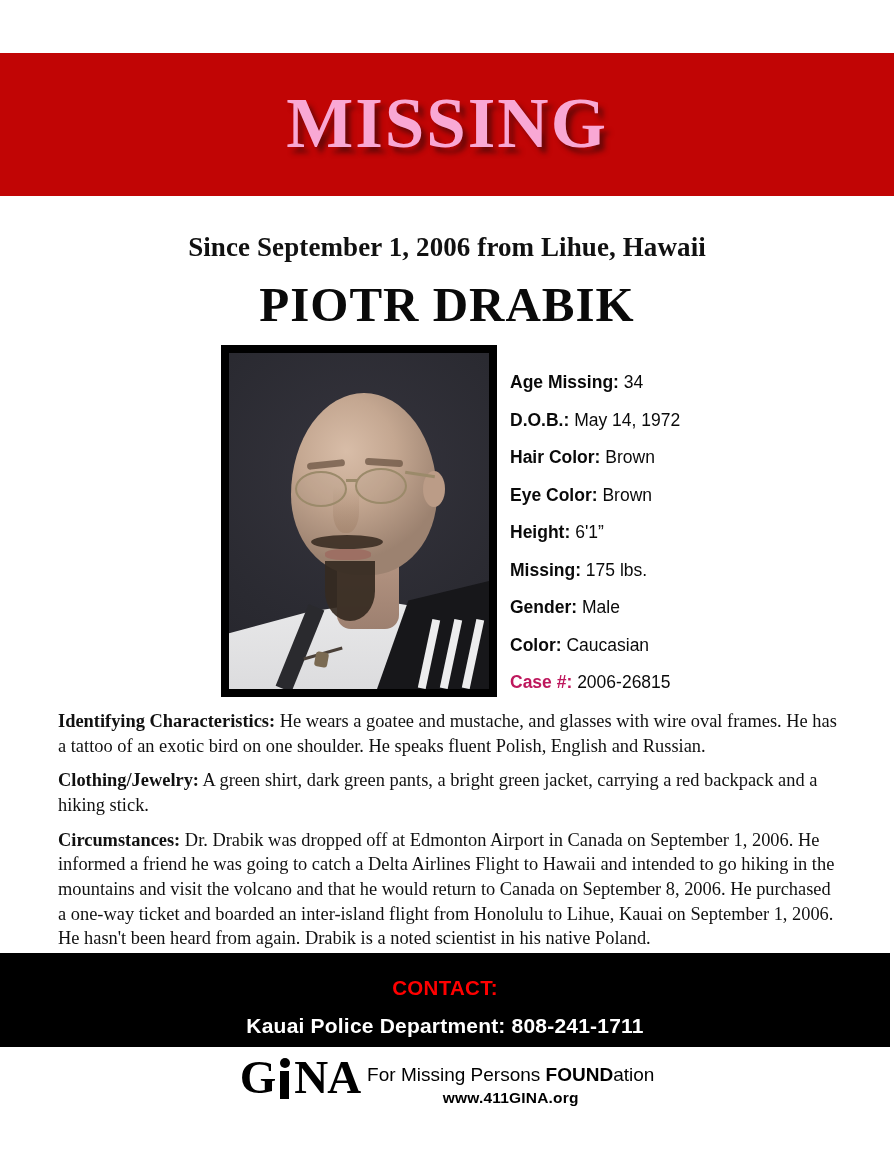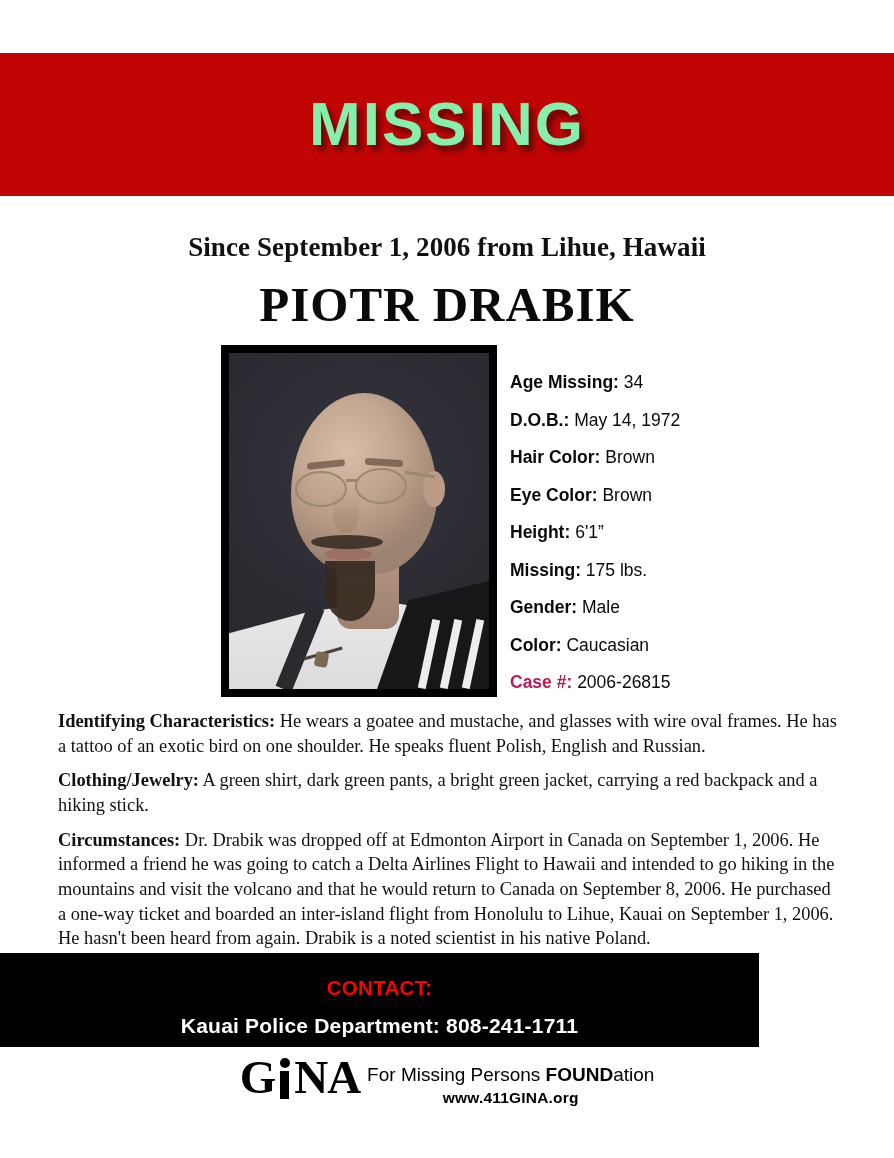--- a/index.html
+++ b/index.html
@@ -19,25 +19,25 @@
 
   
   .missing-banner {
     height: 143px;
     background: #c10505;
     display: flex;
     align-items: center;
     justify-content: center;
   }
   .missing-title {
-    font-family: Liberation Sans, sans-serif;
-    font-weight: bold;
-    font-size: 62px;
+    font-family: Liberation Serif, serif;
+    font-weight: bold;
+    font-size: 71px;
     line-height: 1;
-    color: #86efac;
+    color: #f9a8d4;
     letter-spacing: 2px;
     text-shadow: 5px 6px 5px rgba(40,10,10,0.55);
     white-space: nowrap;
     margin-top: -2px;
   }
 
   
   .since-line {
     text-align: center;
     font-family: "Liberation Serif", "DejaVu Serif", serif;
@@ -247,21 +247,21 @@
     margin: 0 0 10px 0;
     text-align: left;
   }
   .para-label { font-weight: bold; margin-top: 34px; }
   .para-text { font-weight: normal; }
 
   
   .contact-bar {
     position: absolute;
     left: 0; top: 953px;
-    width: 759px; height: 94px;
+    width: 890px; height: 94px;
     background: #000000;
     text-align: center;
     font-family: "Liberation Sans", "DejaVu Sans", sans-serif;
   }
   .contact-heading {
     color: #ff0000;
     font-weight: bold;
     font-size: 20.5px;
     padding-top: 23px;
     letter-spacing: 0.3px;

